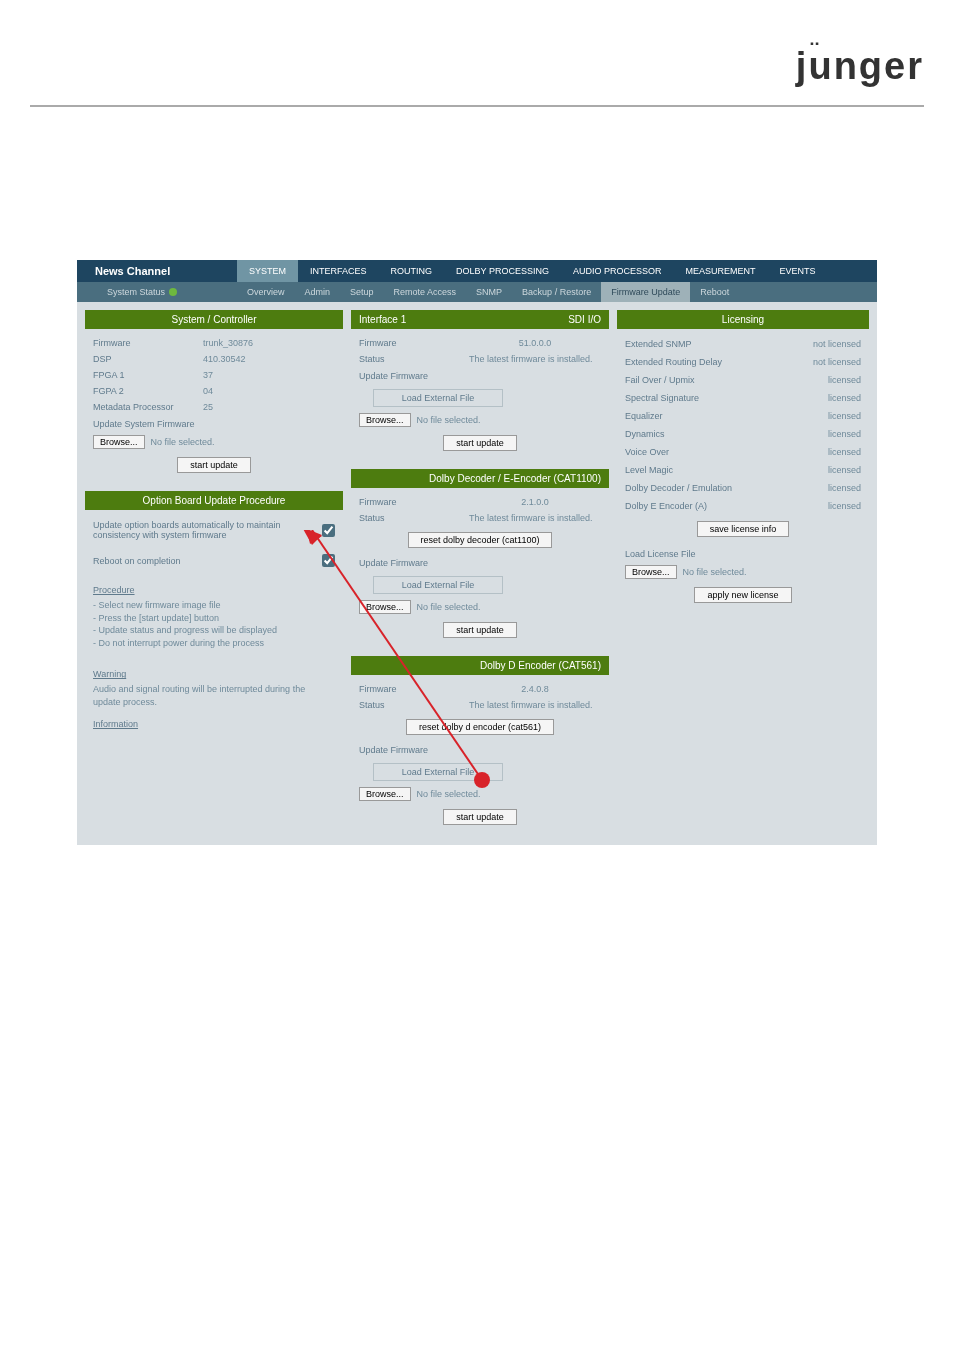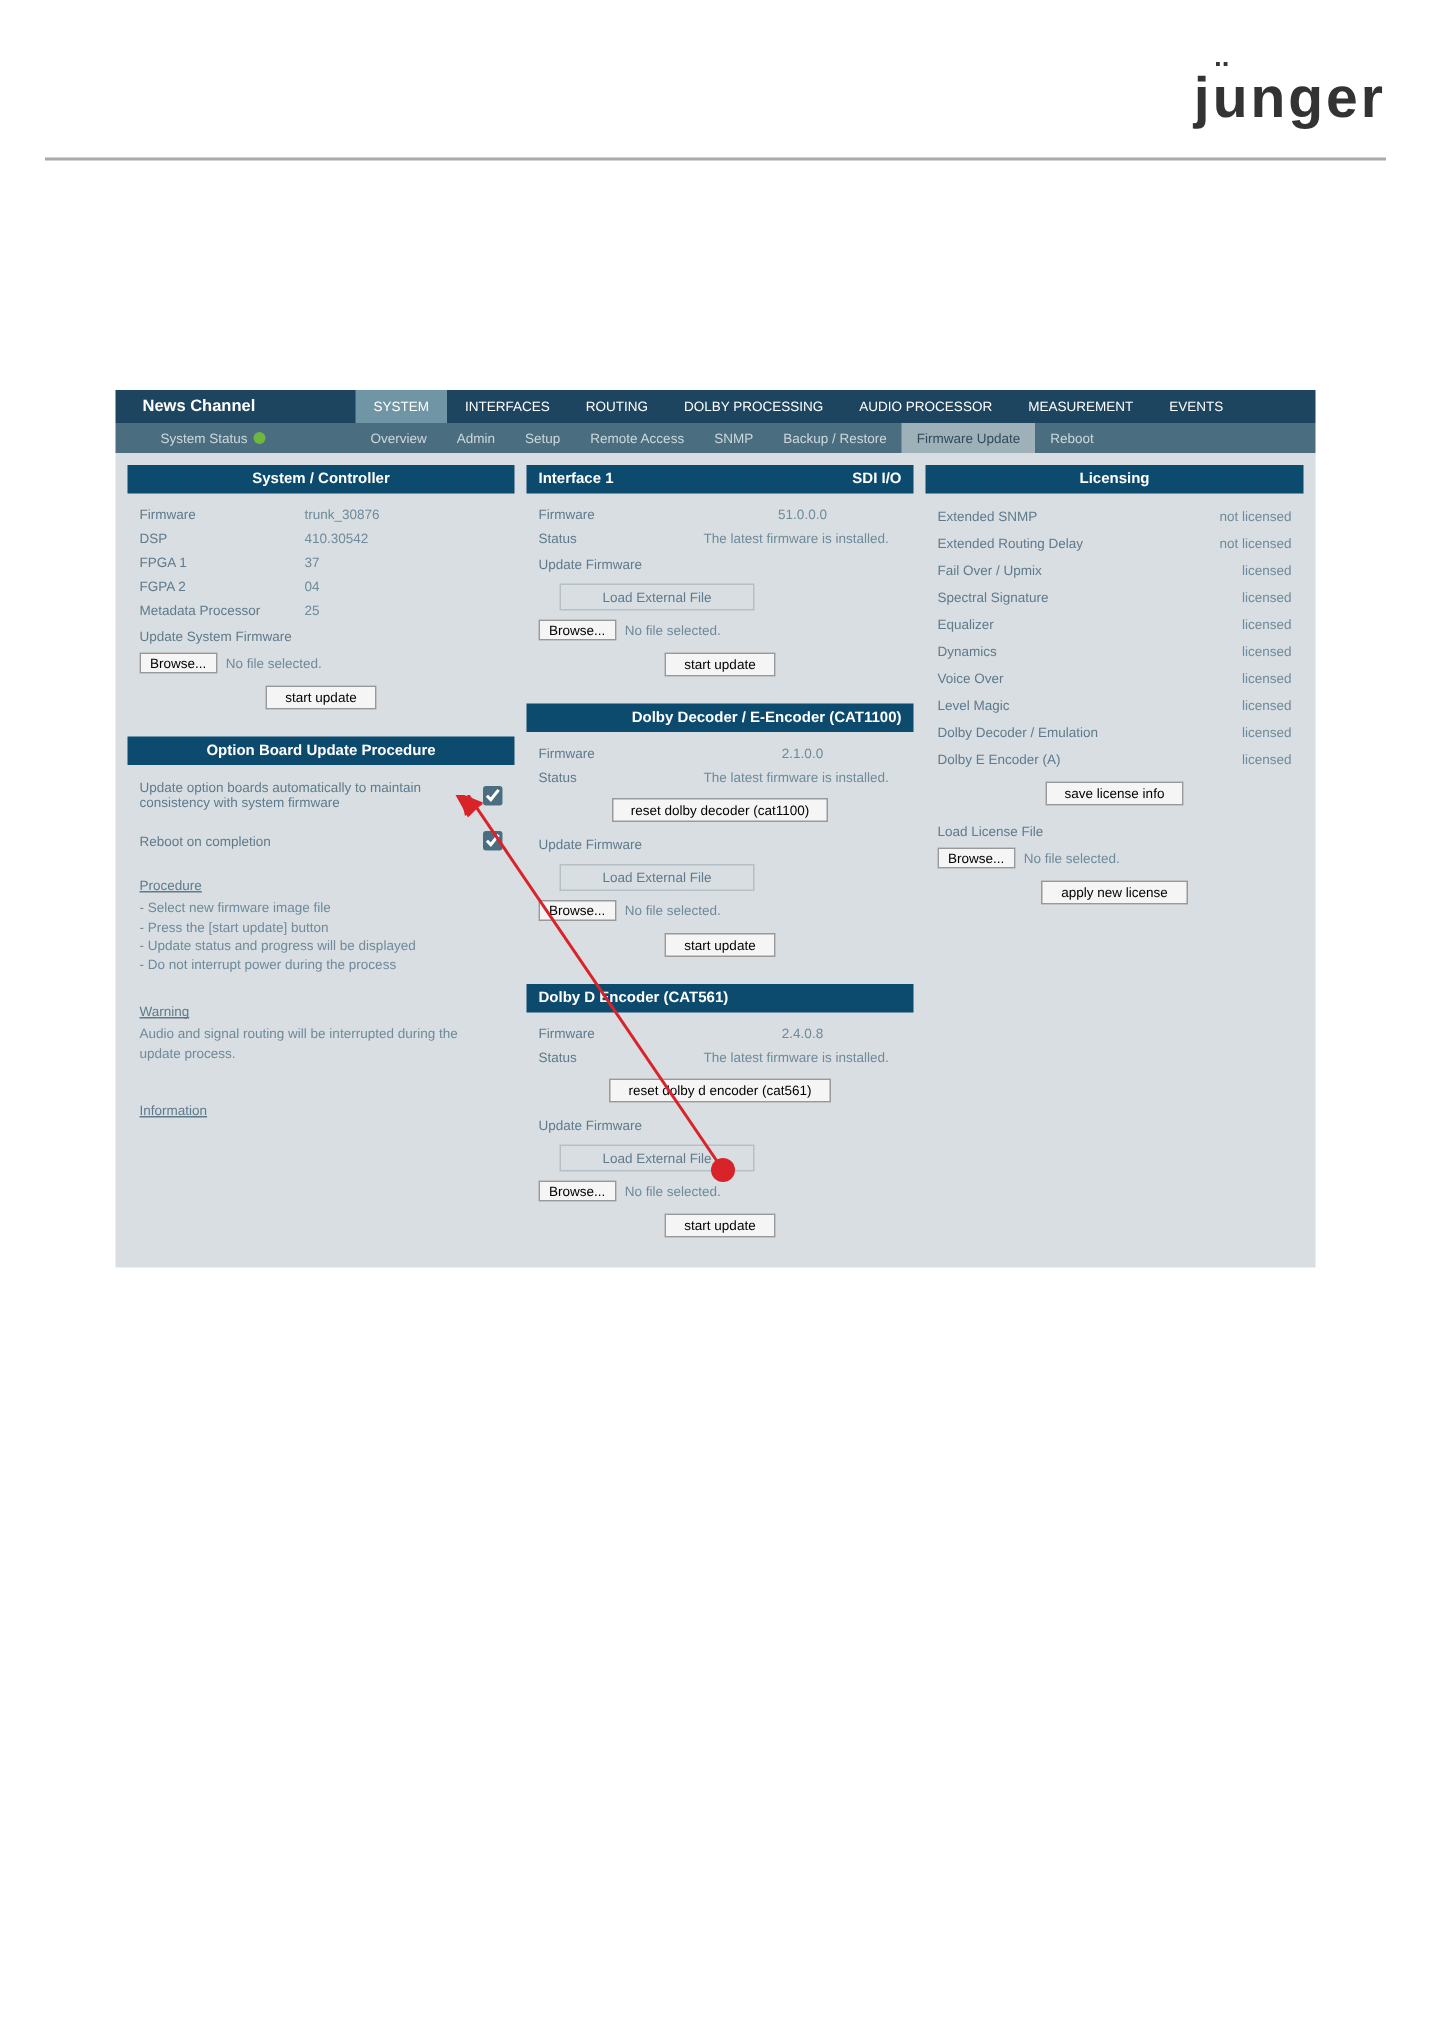--- a/index.html
+++ b/index.html
@@ -21,21 +21,21 @@
   .sub-tabs .tab { padding: 0 10px; height: 100%; display: flex; align-items: center; font-size: 9px; cursor: pointer; }
   .sub-tabs .tab.active { background: #9eb1b8; color: #2f4a5a; }
   
   .content { background: #d8dee2; padding: 8px; display: flex; gap: 8px; }
   .col { display: flex; flex-direction: column; gap: 6px; }
   .col1 { flex: 0 0 258px; }
   .col2 { flex: 0 0 258px; }
   .col3 { flex: 1; }
   
   .panel { background: #d8dee2; }
-  .panel-h { background: #0c4a6e; color: #fff; font-size: 10px; padding: 4px 8px; display: flex; font-weight: bold; }
+  .panel-h { background: #4d7c0f; color: #fff; font-size: 10px; padding: 4px 8px; display: flex; }
   .panel-h .title { flex: 1; text-align: center; }
   .panel-b { padding: 6px 8px; font-size: 9px; }
   
   .row { display: flex; padding: 3px 0; }
   .row .lbl { flex: 0 0 110px; }
   .row .val { flex: 1; color: #6f8a9a; }
   .row .val.center { text-align: center; }
   
   .link { color: #5f7a8c; padding: 4px 0; display: block; }
   .browse-row { display: flex; align-items: center; gap: 6px; padding: 2px 0; }
@@ -145,21 +145,21 @@
       </div>
 
       <div class="panel-b" style="padding-top:2px">
         <div class="info-title">Procedure</div>
         <div class="info-text" style="white-space:pre-line">- Select new firmware image file
 - Press the [start update] button
 - Update status and progress will be displayed
 - Do not interrupt power during the process</div>
         <div class="info-title" style="margin-top:16px">Warning</div>
         <div class="info-text">Audio and signal routing will be interrupted during the update process.</div>
-        <div class="info-title" style="margin-top:22px">Information</div>
+        <div class="info-title" style="margin-top:6px">Information</div>
       </div>
     </div>
 
     <div class="col col2">
       <div class="panel">
         <div class="panel-h">
             <span style="flex:0 0 auto">Interface 1</span>
             <span style="flex:1"></span>
             <span>SDI I/O</span>
           </div>
@@ -201,21 +201,21 @@
           <div class="browse-row">
             <button class="btn-browse">Browse...</button>
             <span class="no-file">No file selected.</span>
           </div>
           <button class="btn-action">start update</button>
         </div>
       </div>
 
       <div class="panel">
         <div class="panel-h">
-            <span class="title" style="text-align:left">Dolby D Encoder (CAT561)</span>
+            <span class="title" style="text-align:right">Dolby D Encoder (CAT561)</span>
           </div>
         <div class="panel-b">
           <div class="row">
               <span class="lbl">Firmware</span>
               <span class="val center">2.4.0.8</span>
             </div>
           <div class="row">
               <span class="lbl">Status</span>
               <span class="val">The latest firmware is installed.</span>
             </div>

